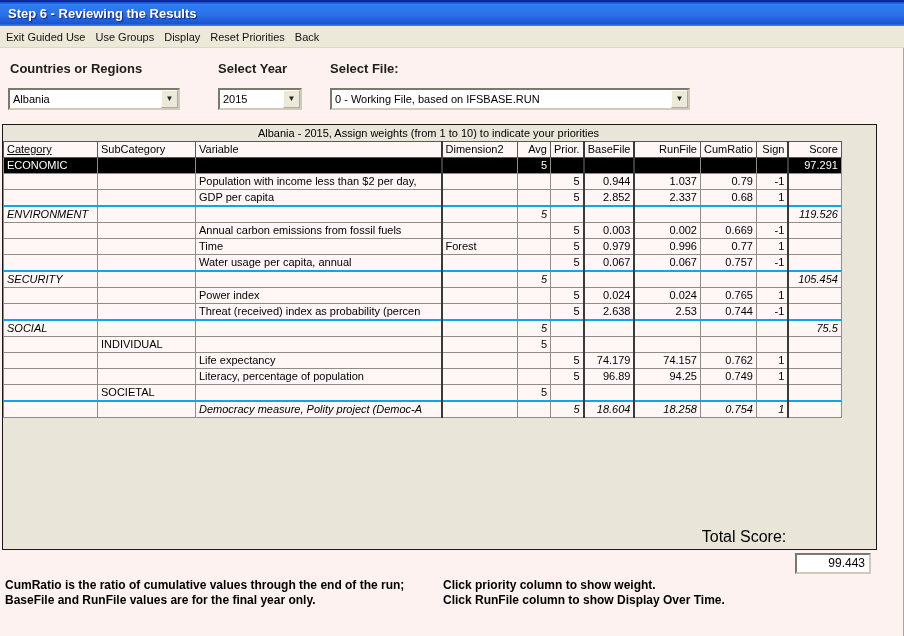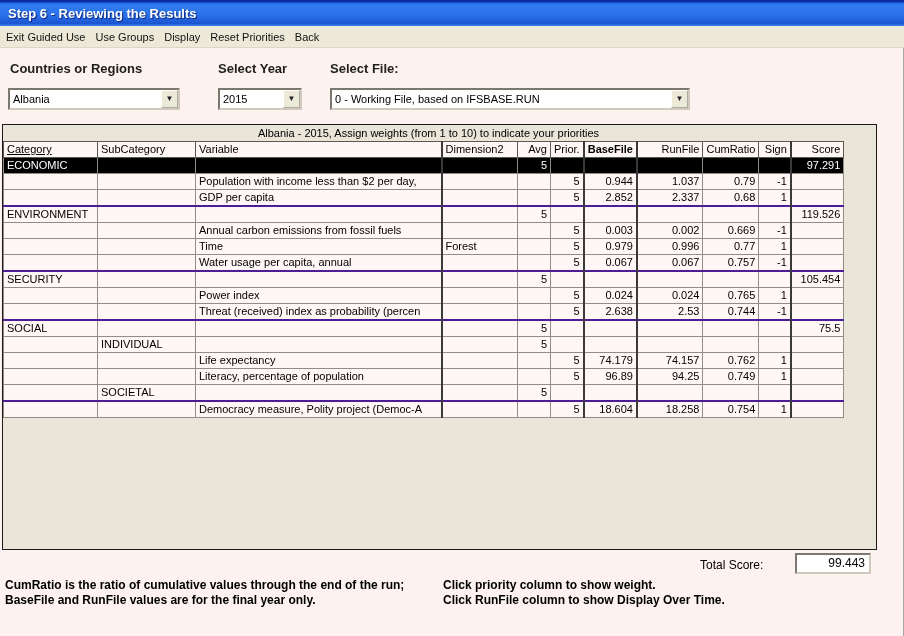--- a/index.html
+++ b/index.html
@@ -74,26 +74,26 @@
     border: 1px solid #8f8d85;
     height: 16px; padding: 0 3px;
     white-space: nowrap; overflow: hidden;
     font-weight: normal; line-height: 15px;
   }
   #grid-table th { border-color: #5a5850; }
   #grid-table .al { text-align: left; }
   #grid-table .ar { text-align: right; }
   #grid-table .thickL { border-left: 2px solid #3a3a3a; }
   #grid-table tr.selected td { background: #000; color: #fff; }
-  #grid-table tr.divider td { border-top: 2px solid #4c1d95; }
+  #grid-table tr.divider td { border-top: 2px solid #0ea5e9; font-style: italic; }
 
   
   #total-score-label {
-    position: absolute; left: 700px; top: 558px; width: 88px;
-    font-size: 12px; color: #000; text-align: left;
+    position: absolute; left: 700px; top: 528px; width: 88px;
+    font-size: 16px; color: #000; text-align: center;
   }
   #total-score-field {
     position: absolute; left: 795px; top: 553px; width: 76px; height: 21px;
     background: #fff; border: 2px inset #cfcabb;
     font-size: 12px; text-align: right; line-height: 17px; padding-right: 4px;
   }
   .note {
     position: absolute; font-weight: bold; font-size: 12px; color: #000; line-height: 15px;
   }
   #note-cumratio { left: 5px; top: 578px; width: 437px; }
@@ -138,21 +138,21 @@
     <div id="grid-caption">Albania - 2015, Assign weights (from 1 to 10) to indicate your priorities</div>
     <table id="grid-table">
       <thead>
           <tr>
             <th class="al" style="width: 94px; text-decoration: underline;">Category</th>
             <th class="al" style="width: 98px;">SubCategory</th>
             <th class="al" style="width: 246px;">Variable</th>
             <th class="al thickL" style="width: 76px;">Dimension2</th>
             <th class="ar" style="width: 33px;">Avg</th>
             <th class="ar" style="width: 32px;">Prior.</th>
-            <th class="ar thickL" style="width: 44px; font-weight: bold;">BaseFile</th>
+            <th class="ar thickL" style="width: 44px;">BaseFile</th>
             <th class="ar thickL" style="width: 66px;">RunFile</th>
             <th class="ar" style="width: 55px;">CumRatio</th>
             <th class="ar" style="width: 32px;">Sign</th>
             <th class="ar thickL" style="width: 53px;">Score</th>
           </tr>
         </thead>
       <tbody>
           <tr class="selected">
             <td class="al">ECONOMIC</td>
             <td class="al"></td>

